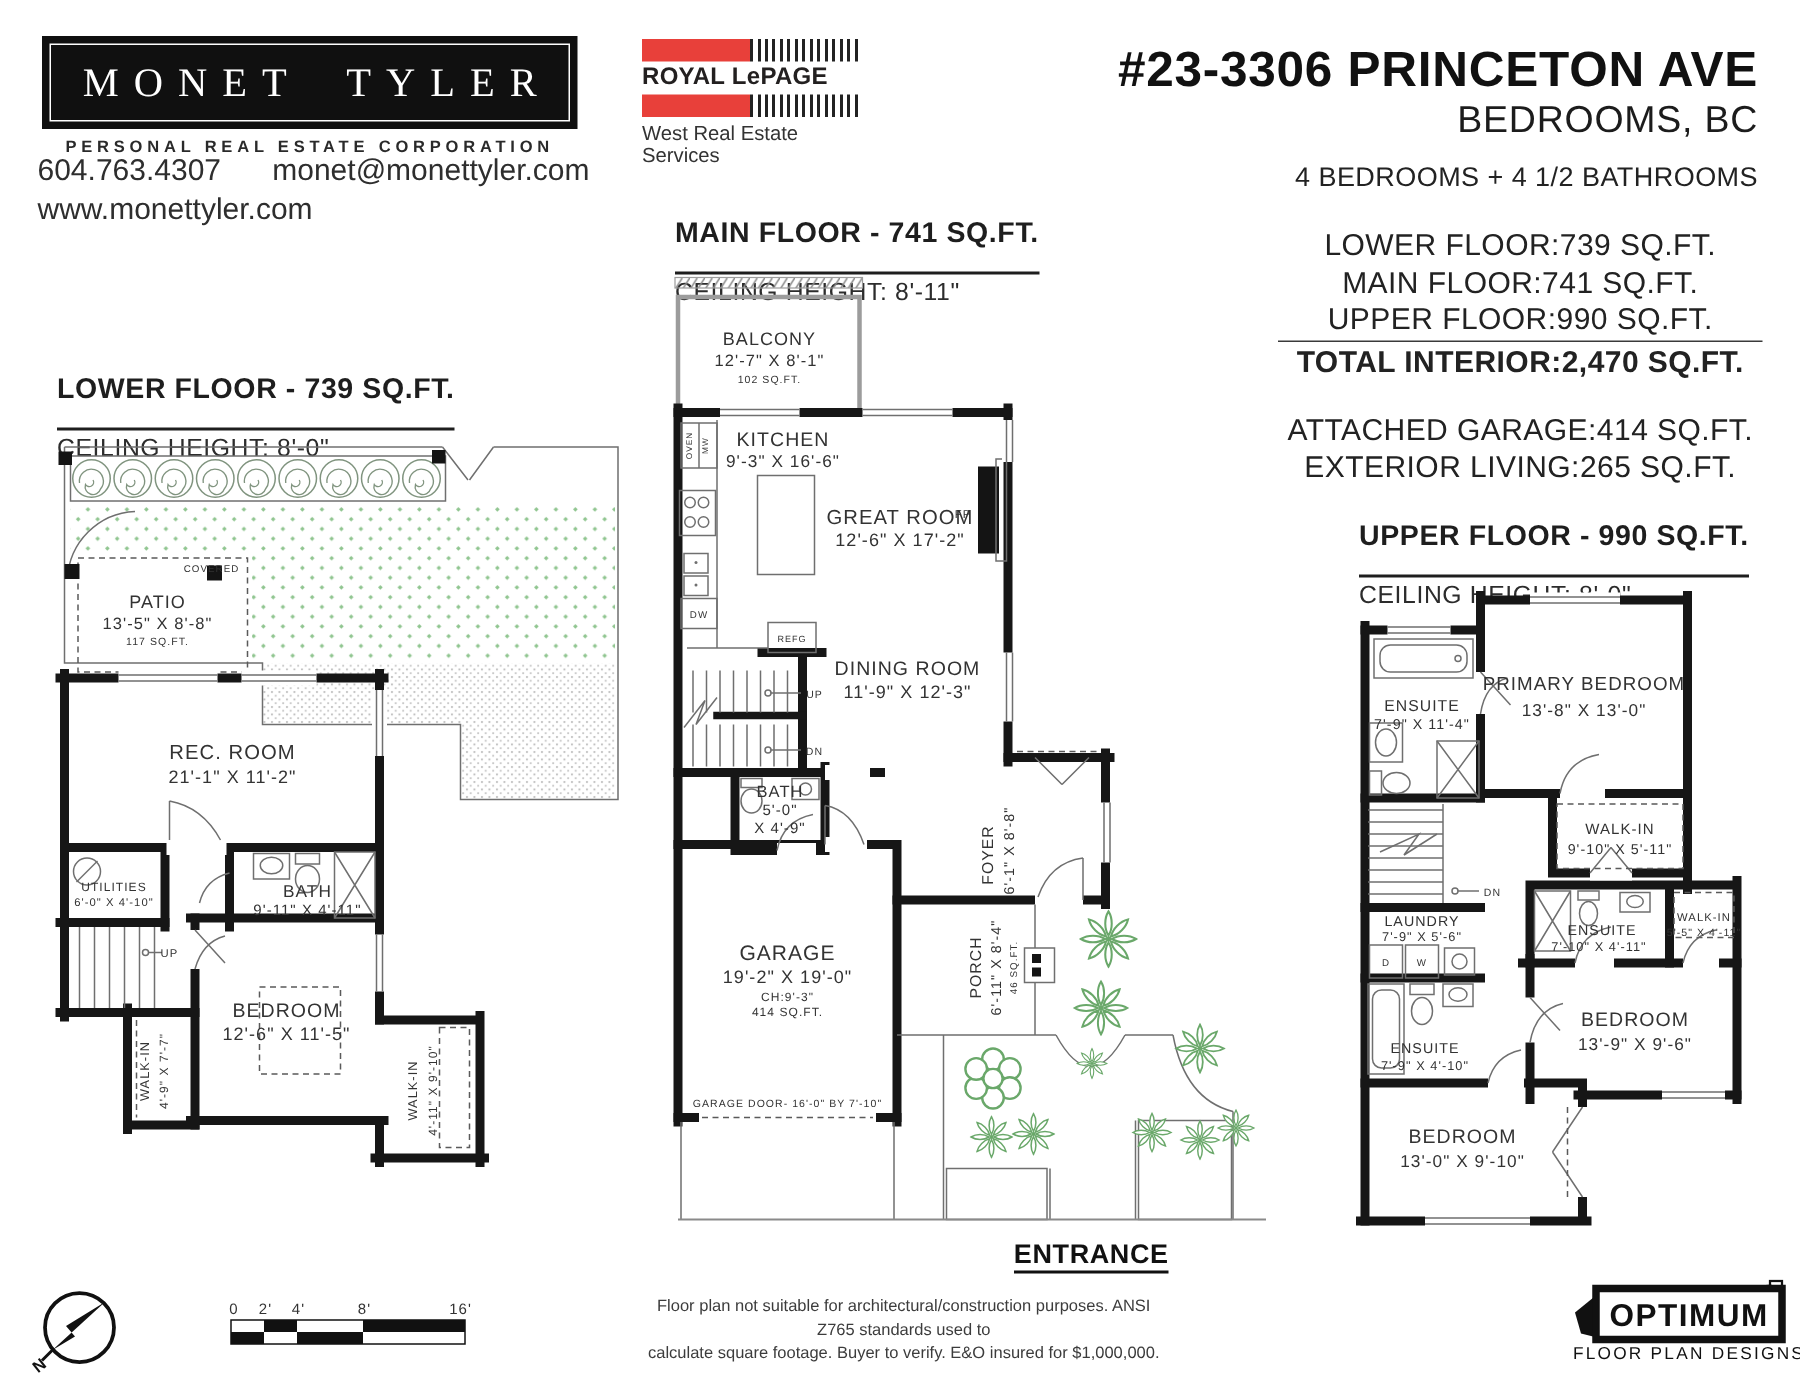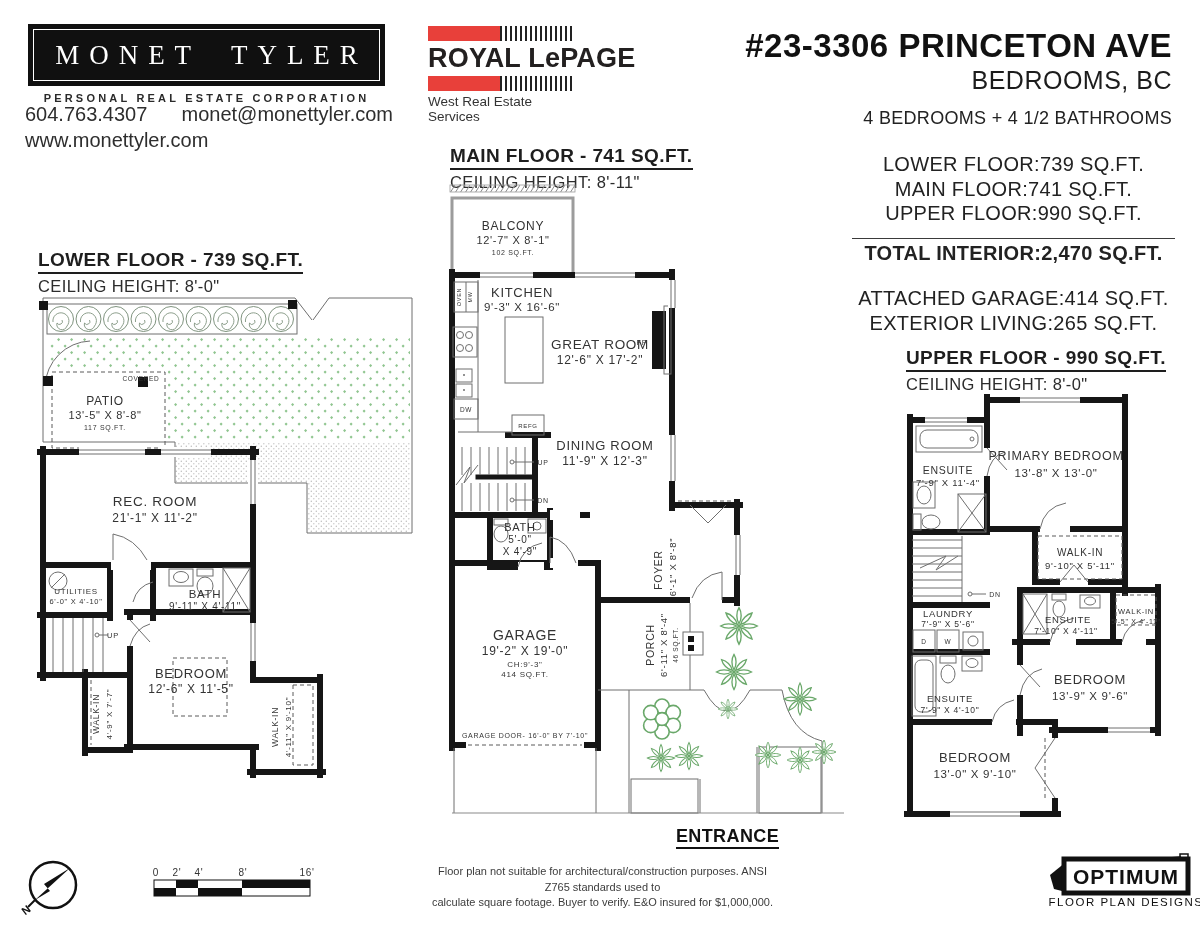--- a/index.html
+++ b/index.html
@@ -13,38 +13,38 @@
   .logo-text{font-family:"Liberation Serif",serif;color:#fff;font-size:27px;letter-spacing:10px;word-spacing:14px;white-space:nowrap;padding-left:10px;}
   .logo-sub{left:28px;top:92px;width:357px;text-align:center;font-size:11px;letter-spacing:3.2px;color:#2a2a2a;font-weight:bold;}
   .contact{left:25px;top:103px;width:368px;display:flex;justify-content:space-between;font-size:20px;color:#2e2e2e;}
   .website{left:25px;top:129px;font-size:20px;color:#2e2e2e;text-align:right;}
 
   
   .rlp{left:428px;top:26px;width:145px;}
   .rlp-bar{height:15px;display:flex;}
   .rlp-red{width:72px;height:100%;}
   .rlp-stripes{flex:1;height:100%;background:repeating-linear-gradient(90deg,#222 0 2px,#fff 2px 5px);}
-  .rlp-name{font-size:27px;font-weight:bold;color:#232020;letter-spacing:.2px;margin:2px 0 2px 0;white-space:nowrap;}
+  .rlp-name{font-size:16px;font-weight:bold;color:#232020;letter-spacing:.2px;margin:2px 0 2px 0;white-space:nowrap;}
   .rlp-tag{font-size:13.5px;color:#333;margin-top:3px;}
 
   
   .addr-wrap{right:28px;top:27px;text-align:right;}
   .addr{font-size:33px;font-weight:bold;color:#111;letter-spacing:.5px;white-space:nowrap;}
   .city{font-size:25px;color:#1c1c1c;margin-top:1px;letter-spacing:.5px;}
   .beds{font-size:18px;color:#222;margin-top:13px;letter-spacing:.3px;}
 
   
   .summary{left:852px;top:152px;width:323px;font-size:20px;color:#222;letter-spacing:.3px;}
   .srow{display:flex;justify-content:center;line-height:24.6px;white-space:nowrap;}
-  .srow.rule{border-bottom:1.5px solid #3a3a3a;padding-bottom:12px;margin-bottom:2px;}
+  .srow.rule{border-bottom:1.5px solid #3a3a3a;padding-bottom:1px;margin-bottom:2px;}
   .srow.total{font-weight:bold;}
   .sgap{height:21px;}
 
   
-  .ftitle{font-size:19px;font-weight:bold;color:#1e1e1e;letter-spacing:.4px;border-bottom:2px solid #1e1e1e;display:inline-block;padding-bottom:1px;white-space:nowrap;}
+  .ftitle{font-size:19px;font-weight:bold;color:#1e1e1e;letter-spacing:.4px;border-bottom:2px solid #1e1e1e;display:inline-block;padding-bottom:14px;white-space:nowrap;}
   .fceil{font-size:16.5px;color:#2c2c2c;letter-spacing:.4px;margin-top:3px;white-space:nowrap;}
 
   
   svg{overflow:visible;}
   .wl{stroke:#161616;stroke-width:6;fill:none;stroke-linecap:square;}
   .wl5{stroke:#161616;stroke-width:5;fill:none;stroke-linecap:square;}
   .tn{stroke:#6f6f6f;stroke-width:1;fill:none;}
   .tn2{stroke:#9c9c9c;stroke-width:3;fill:none;}
   .dsh{stroke:#5a5a5a;stroke-width:1;fill:none;stroke-dasharray:4 3;}
   text.rm{fill:#333;letter-spacing:.7px;text-anchor:middle;font-family:"Liberation Sans",sans-serif;}

